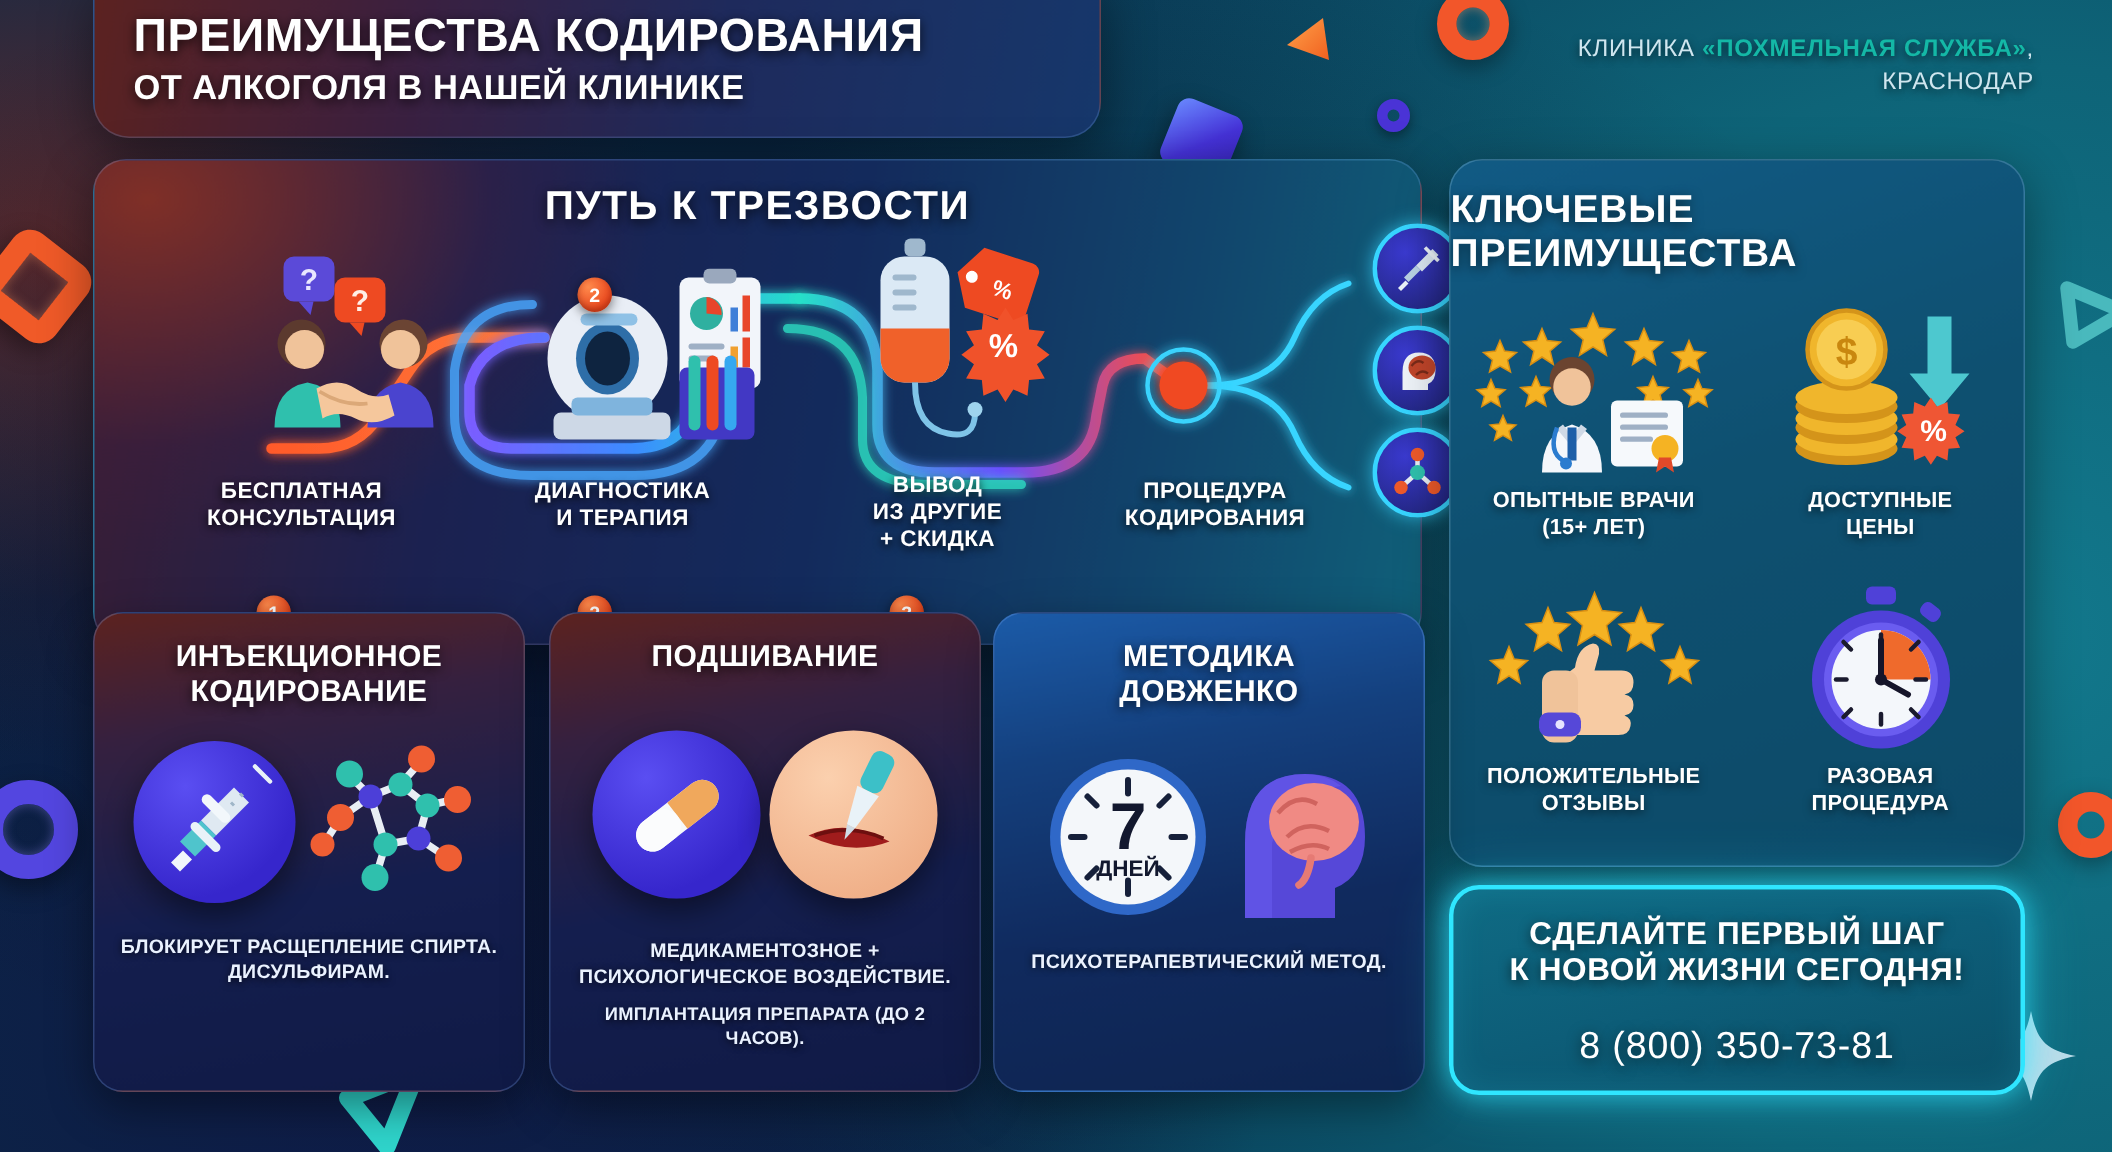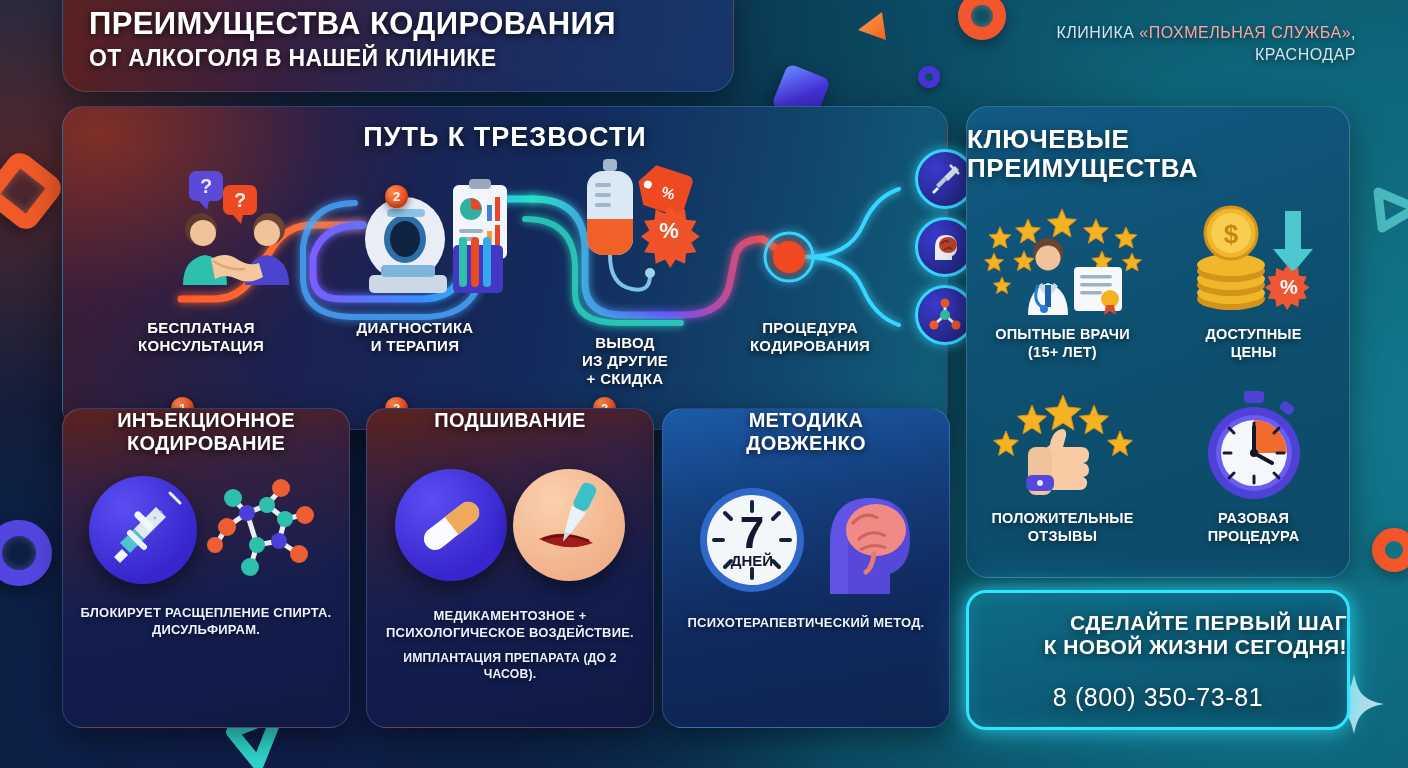--- a/index.html
+++ b/index.html
@@ -67,21 +67,21 @@
   }
 
   
   #clinic {
     position: absolute; right: 52px; top: 22px;
     width: 330px; text-align: right;
     font-size: 16px; line-height: 1.35;
     color: #cfe6ef; letter-spacing: 0.5px;
     text-shadow: 0 2px 6px rgba(0,0,0,0.6);
   }
-  #clinic b { color: #fca5a5; font-weight: 400; }
+  #clinic b { color: #14b8a6; font-weight: 700; }
 
   
   #journey {
     left: 62px; top: 106px;
     width: 886px; height: 324px;
     background:
       radial-gradient(ellipse 420px 300px at 4% 8%, rgba(140,50,36,0.85) 0%, rgba(70,30,60,0.35) 55%, rgba(16,24,60,0) 80%),
       linear-gradient(100deg, #3a1d33 0%, #1b2150 28%, #132a5c 55%, #11456c 80%, #106079 100%);
   }
   #journey h3 {
@@ -139,20 +139,21 @@
     text-shadow: 0 2px 6px rgba(0,0,0,0.55);
   }
 
   
   .card {
     position: absolute; top: 408px;
     width: 288px; height: 320px;
     border-radius: 20px;
     border: 1px solid rgba(130,180,255,0.25);
     box-shadow: 0 10px 30px rgba(0,0,0,0.42);
+    padding-top: 18px;
   }
   .card.warm {
     background: linear-gradient(170deg, #5c221f 0%, #35203f 24%, #141e4e 58%, #101a46 100%);
   }
   .card.cool {
     background: linear-gradient(170deg, #1b5ba8 0%, #14407e 28%, #102a5e 62%, #0e2450 100%);
   }
   #card1 { left: 62px; }
   #card2 { left: 366px; }
   #card3 { left: 662px; }
@@ -175,21 +176,21 @@
     position: absolute;
     left: 966px; top: 590px;
     width: 384px; height: 140px;
     border-radius: 20px;
     background: linear-gradient(165deg, #0f6b84 0%, #0d5d78 50%, #0b5068 100%);
     border: 3px solid #2fe6ff;
     box-shadow: 0 0 18px rgba(47,230,255,0.65), 0 0 40px rgba(47,230,255,0.3), inset 0 0 22px rgba(47,230,255,0.14);
     padding-top: 18px;
   }
   #cta .line {
-    text-align: right; color: #fff;
+    text-align: center; color: #fff;
     font-size: 21px; font-weight: 700; line-height: 1.15;
     letter-spacing: 0.4px;
     text-shadow: 0 2px 8px rgba(0,0,0,0.6);
   }
   #cta .phone {
     text-align: center; color: #fff; margin-top: 24px;
     font-size: 25px; font-weight: 400; letter-spacing: 0.6px;
     text-shadow: 0 2px 9px rgba(0,0,0,0.6);
   }
 
@@ -413,21 +414,21 @@
   </div>
 
   <div class="step-label" style="left:28px; top:212px; width:220px;">
     <div>БЕСПЛАТНАЯ</div>
     <div>КОНСУЛЬТАЦИЯ</div>
   </div>
   <div class="step-label" style="left:252px; top:212px; width:200px;">
     <div>ДИАГНОСТИКА</div>
     <div>И ТЕРАПИЯ</div>
   </div>
-  <div class="step-label" style="left:472px; top:227px; width:180px;">
+  <div class="step-label" style="left:472px; top:208px; width:180px;">
     <div>ВЫВОД</div>
     <div>ИЗ ДРУГИЕ</div>
     <div>+ СКИДКА</div>
   </div>
   <div class="step-label" style="left:652px; top:212px; width:190px;">
     <div>ПРОЦЕДУРА</div>
     <div>КОДИРОВАНИЯ</div>
   </div>
 </div>
 

